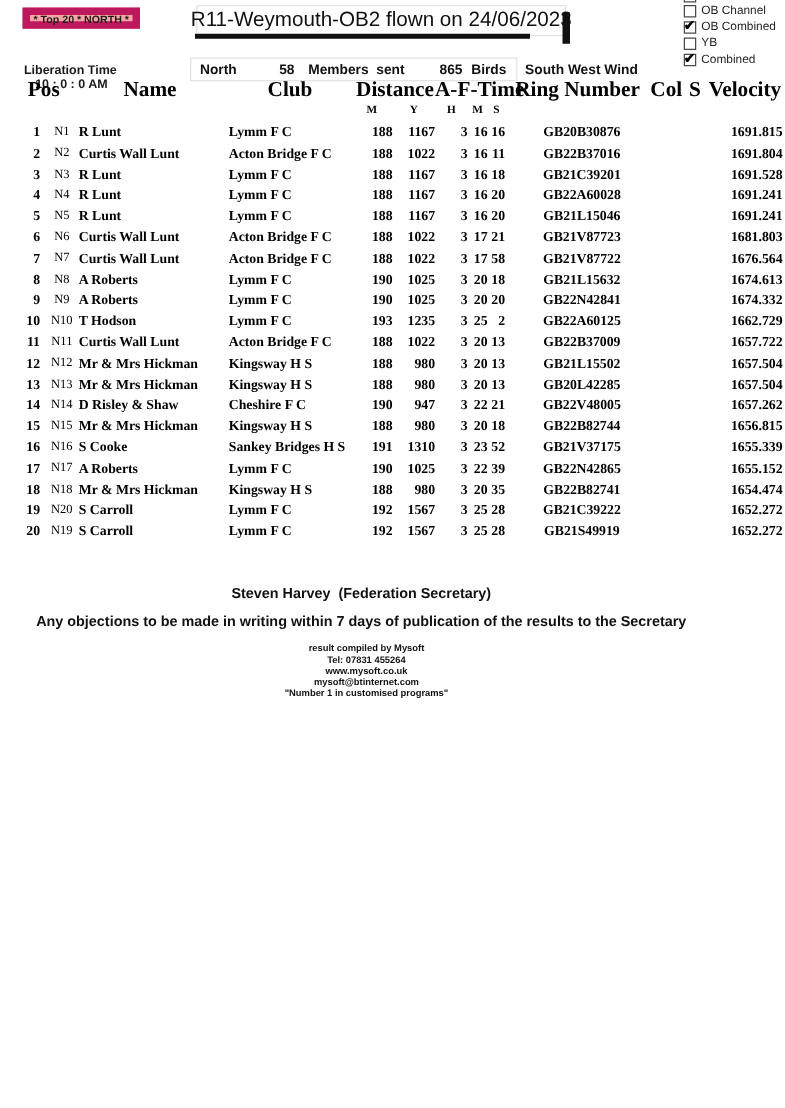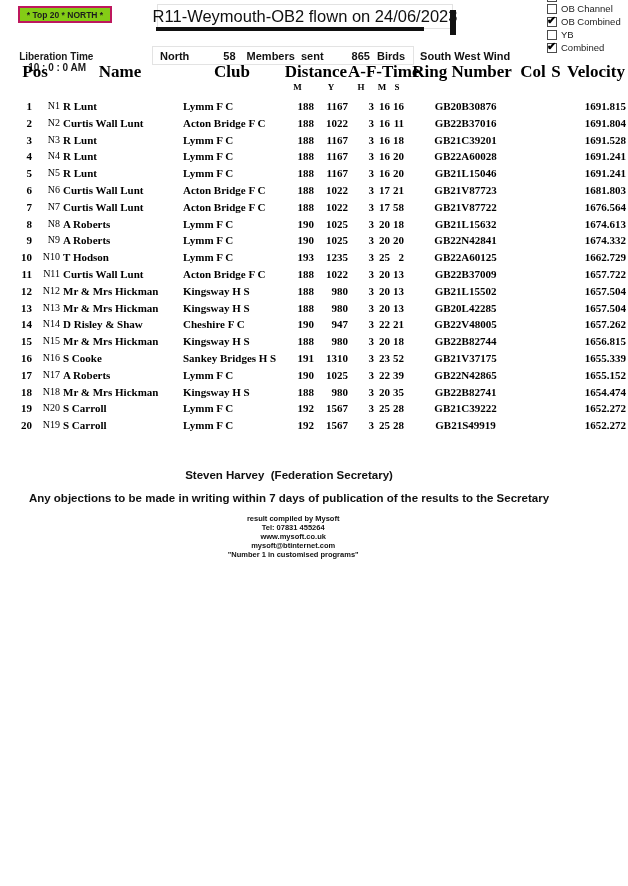--- a/index.html
+++ b/index.html
@@ -6,21 +6,21 @@
   html,body { background:#fff; }
   .page {
     position:relative; width:628px; height:886px; margin:0 auto;
     background:#fff; overflow:hidden; color:#000;
     font-family:"Liberation Serif", serif;
   }
 
   
   .top-btn {
     position:absolute; left:18px; top:6px; width:94px; height:17px;
-    background:#84cc16; border:2px solid #be185d;
+    background:#fca5a5; border:6px solid #be185d;
     font:bold 8.5px "Liberation Sans", sans-serif; color:#1c1c1c;
     display:flex; align-items:center; justify-content:center; white-space:pre;
   }
   .title-box {
     position:absolute; left:157px; top:4px; width:296px; height:25px;
     border:1px solid #e2e2e2;
     display:flex; align-items:center; justify-content:center;
     font:16.5px "Liberation Sans", sans-serif; color:#101010; white-space:pre;
   }
   .title-box::before { 
@@ -67,21 +67,21 @@
     position:absolute; left:10px; top:62px; width:616px;
     border-collapse:collapse; table-layout:fixed;
     font-family:"Liberation Serif", serif; font-size:11px; font-weight:bold; color:#000;
   }
   .results th, .results td { padding:0; white-space:nowrap; }
   .results thead tr.h1 th { height:18px; vertical-align:middle; text-align:center; font-size:17px; }
   .results thead tr.h2 th { height:16px; vertical-align:top; text-align:center; font-size:9px; }
   .results thead th.small { font-size:9px; }
   .results tbody td { height:16.8px; line-height:16.8px; vertical-align:middle; }
   .c-pos  { text-align:right; }
-  .c-n    { text-align:right; padding-left:7px !important; font-weight:normal; font-size:10px; }
+  .c-n    { text-align:center; padding-left:7px !important; font-weight:normal; font-size:10px; }
   .c-name { text-align:left; padding-left:3px !important;font-family:Liberation Serif, serif; }
   .c-club { text-align:left; padding-left:3px !important; }
   .c-num  { text-align:right; }
   .c-ring { text-align:center; padding-left:7px !important;margin-left:44px; }
   .c-vel  { text-align:right; }
   th.th-m { text-align:right; padding-right:3px !important; }
 
   
   .sec-line, .obj-line, .comp-line {
     position:absolute; left:0; width:578px; text-align:center; color:#111;

